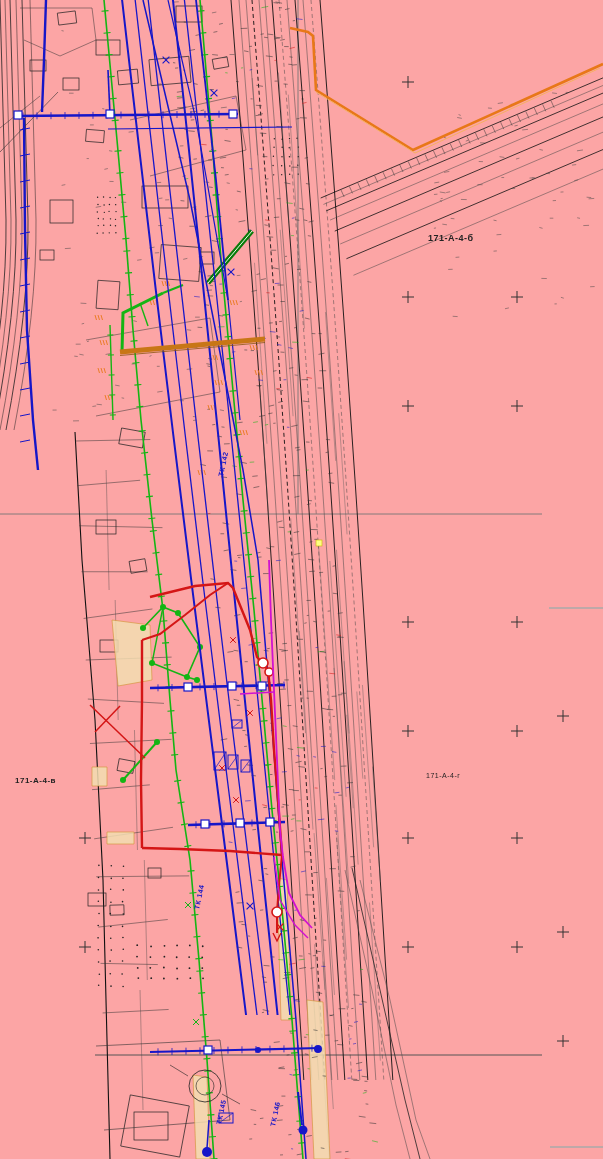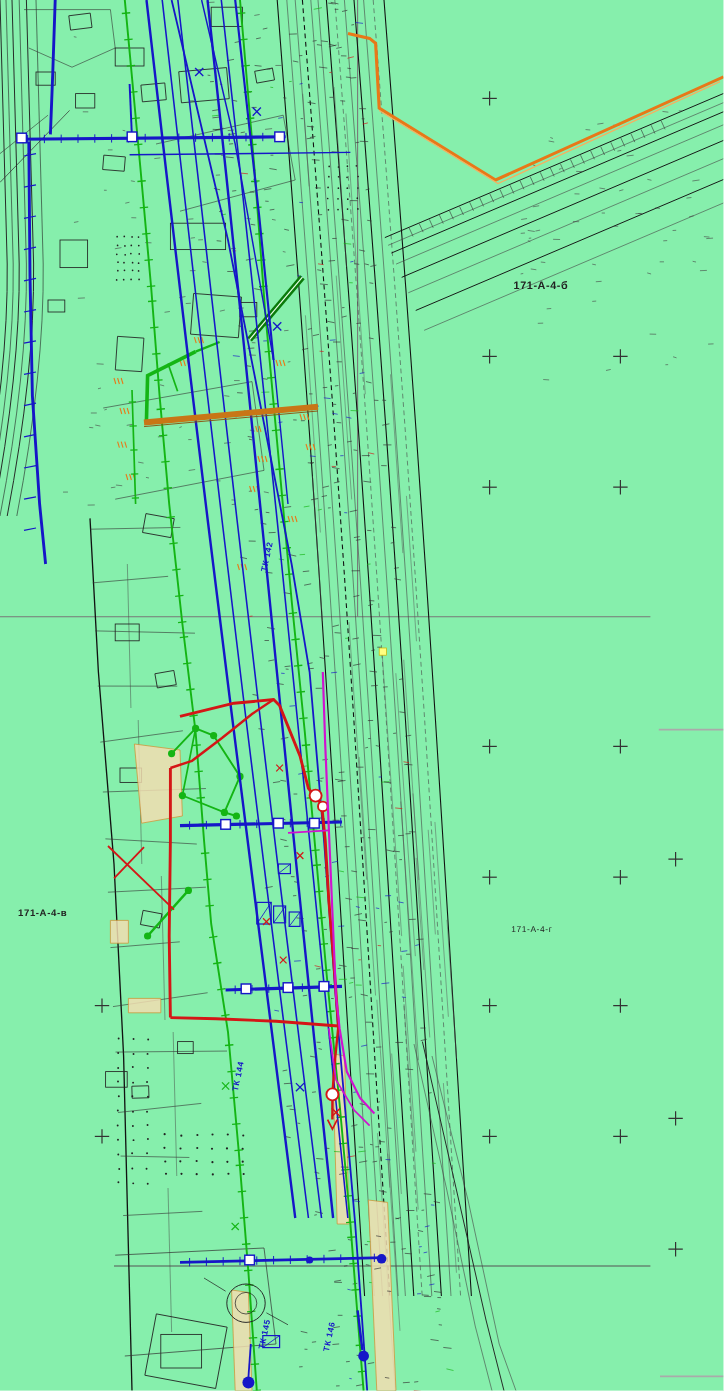--- a/index.html
+++ b/index.html
@@ -1,16 +1,16 @@
 <!DOCTYPE html>
 <html><head>
 <meta charset="utf-8">
 <style>
   html,body{margin:0;padding:0;background:#ffffff;}
-  #stage{position:relative;width:603px;height:1159px;overflow:hidden;background:#86efac;
+  #stage{position:relative;width:603px;height:1159px;overflow:hidden;background:#fca5a5;
          font-family:"Liberation Sans",sans-serif;}
   #plan-svg{position:absolute;left:0;top:0;}
   .maplabel{position:absolute;color:#1a1a1a;white-space:nowrap;
             font-family:"Liberation Sans",sans-serif;letter-spacing:.5px;}
   .sheet-label{font-size:9px;font-weight:bold;color:#222;}
   .chamber-label{font-size:7px;font-weight:bold;color:#1616c8;transform-origin:left bottom;}
 </style>
 </head>
 <body>
 
@@ -1198,20 +1198,20 @@
       </g>
       <g>
         <circle cx="205" cy="1086" r="16" stroke="#222" stroke-width="0.8" fill="none"></circle>
         <circle cx="205" cy="1086" r="9" stroke="#222" stroke-width="0.6" fill="none"></circle>
         <polyline points="170,1065 188,1076" fill="none" stroke="#222" stroke-width="0.6"></polyline>
         <polyline points="222,1094 240,1104" fill="none" stroke="#222" stroke-width="0.6"></polyline>
       </g>
     </svg>
 
   <div class="maplabel sheet-label" style="left:428px;top:233px;">171-А-4-б</div>
-  <div class="maplabel sheet-label" style="left:15px;top:756px;font-size:8px;">171-А-4-в</div>
+  <div class="maplabel sheet-label" style="left:15px;top:776px;font-size:8px;">171-А-4-в</div>
   <div class="maplabel sheet-label" style="left:426px;top:772px;font-size:7px;font-weight:normal;">171-А-4-г</div>
 
   <div class="maplabel chamber-label" style="left:224px;top:470px;transform:rotate(-78deg);">ТК 142</div>
   <div class="maplabel chamber-label" style="left:200px;top:903px;transform:rotate(-78deg);">ТК 144</div>
   <div class="maplabel chamber-label" style="left:222px;top:1118px;transform:rotate(-78deg);">ТК 145</div>
   <div class="maplabel chamber-label" style="left:276px;top:1120px;transform:rotate(-78deg);">ТК 146</div>
 </div>
 
 </body></html>

